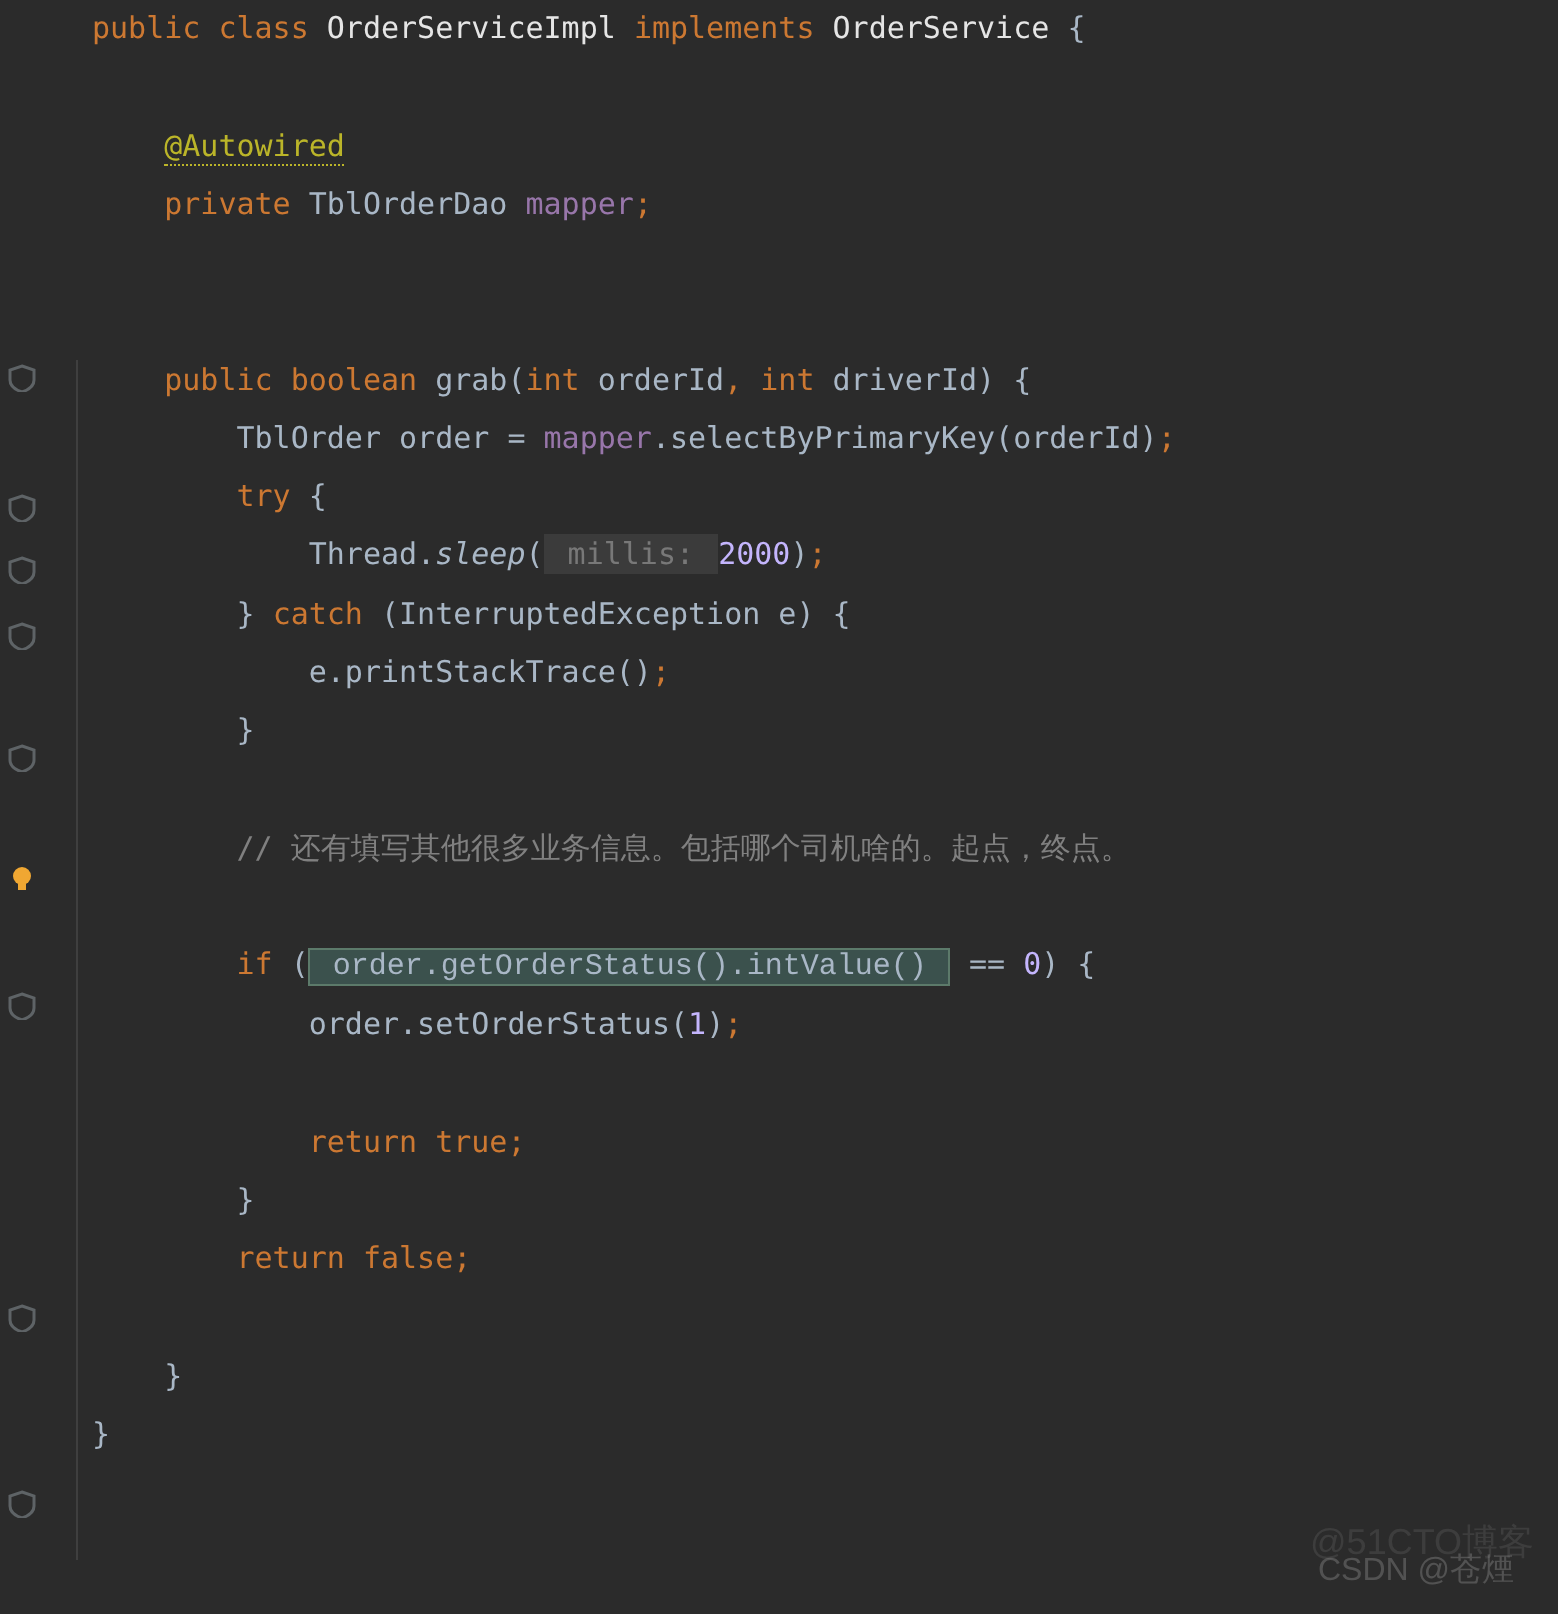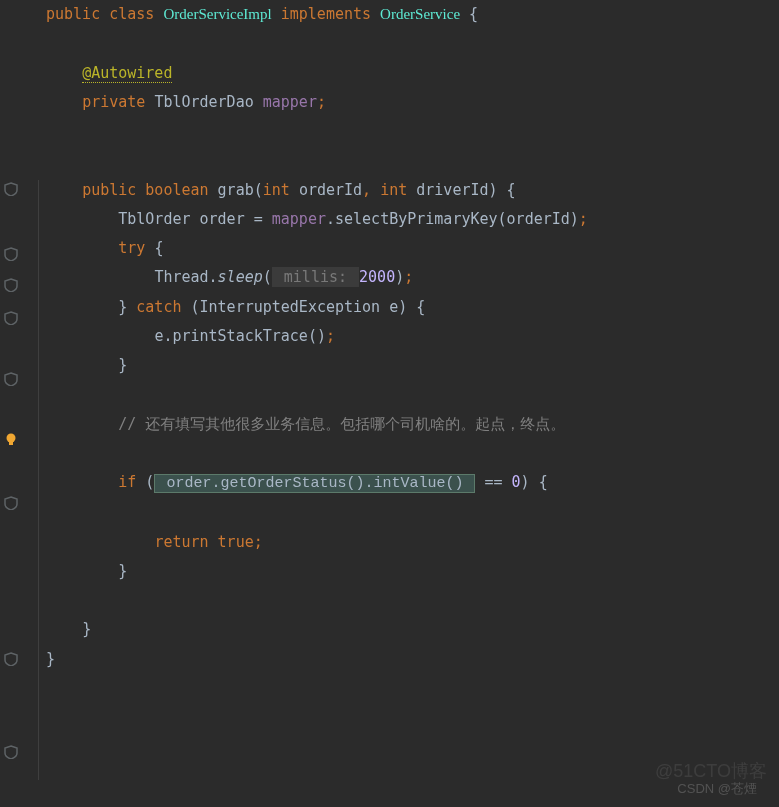--- a/index.html
+++ b/index.html
@@ -48,36 +48,36 @@
       top: 180px;
       width: 1px;
       height: 600px;
       background: #3f3f3f;
     }
     .line {
       white-space: pre;
       color: #a9b7c6;
     }
     .kw { color: #cc7832; }
-    .cls { color: #5eead4; font-family: Liberation Serif, serif; }
+    .cls { color: #e5e5e5; }
     .annot { color: #bbb529; border-bottom: 1px dotted #bbb529; text-align: right; }
     .field { color: #9876aa; }
     .str-inline { color: #787878; background: #3b3b3b; padding: 1px 3px; }
     .num { color: #c4b5fd; }
     .comment { color: #808080; }
     .hl { background: #3b514d; border: 1px solid #5c7a6a; padding: 0 11px; font-family: Liberation Mono, monospace; }
     .italic { font-style: italic; }
     .method-bold { font-weight: normal; }
     .watermark {
       position: absolute;
       color: rgba(200,200,200,0.12);
       font-family: sans-serif;
     }
     .wm1 { bottom: 18px; right: 12px; font-size: 18px; }
-    .wm2 { bottom: 6px; right: 22px; font-size: 13px; color: rgba(200,200,200,0.25); }
+    .wm2 { bottom: 6px; right: 22px; font-size: 16px; color: rgba(200,200,200,0.25); }
   </style>
 </head>
 <body>
 
 <div class="editor">
   <div class="gutter">
     <svg class="gutter-icon" style="top:182px">
         <path class="shield" d="M7 1 L13 3 L13 8 Q13 12 7 14 Q1 12 1 8 L1 3 Z"></path>
       </svg>
     <svg class="gutter-icon" style="top:247px">
@@ -120,23 +120,25 @@
     <div class="line">        <span>TblOrder order = </span><span class="field">mapper</span><span>.selectByPrimaryKey(orderId)</span><span class="kw">;</span></div>
     <div class="line">        <span class="kw">try</span> <span>{</span></div>
     <div class="line">            <span>Thread.</span><span class="italic">sleep</span><span>(</span><span class="str-inline"> millis: </span><span class="num">2000</span><span>)</span><span class="kw">;</span></div>
     <div class="line">        <span>}</span> <span class="kw">catch</span> <span>(InterruptedException e) {</span></div>
     <div class="line">            <span>e.printStackTrace()</span><span class="kw">;</span></div>
     <div class="line">        <span>}</span></div>
     <div class="line"> </div>
     <div class="line">        <span class="comment">// 还有填写其他很多业务信息。包括哪个司机啥的。起点，终点。</span></div>
     <div class="line"> </div>
     <div class="line">        <span class="kw">if</span> <span>(</span><span class="hl">order.getOrderStatus().intValue()</span><span> == </span><span class="num">0</span><span>) {</span></div>
+    <div class="line">            <span>order.setOrderStatus(</span><span class="num">1</span><span>)</span><span class="kw">;</span></div>
     <div class="line"> </div>
     <div class="line">            <span class="kw">return</span> <span class="kw">true</span><span class="kw">;</span></div>
     <div class="line">        <span>}</span></div>
+    <div class="line">        <span class="kw">return</span> <span class="kw">false</span><span class="kw">;</span></div>
     <div class="line"> </div>
     <div class="line">    <span>}</span></div>
     <div class="line"><span>}</span></div>
   </div>
 </div>
 
 <div class="watermark wm1">@51CTO博客</div>
 <div class="watermark wm2">CSDN @苍煙</div>
 
 </body></html>

